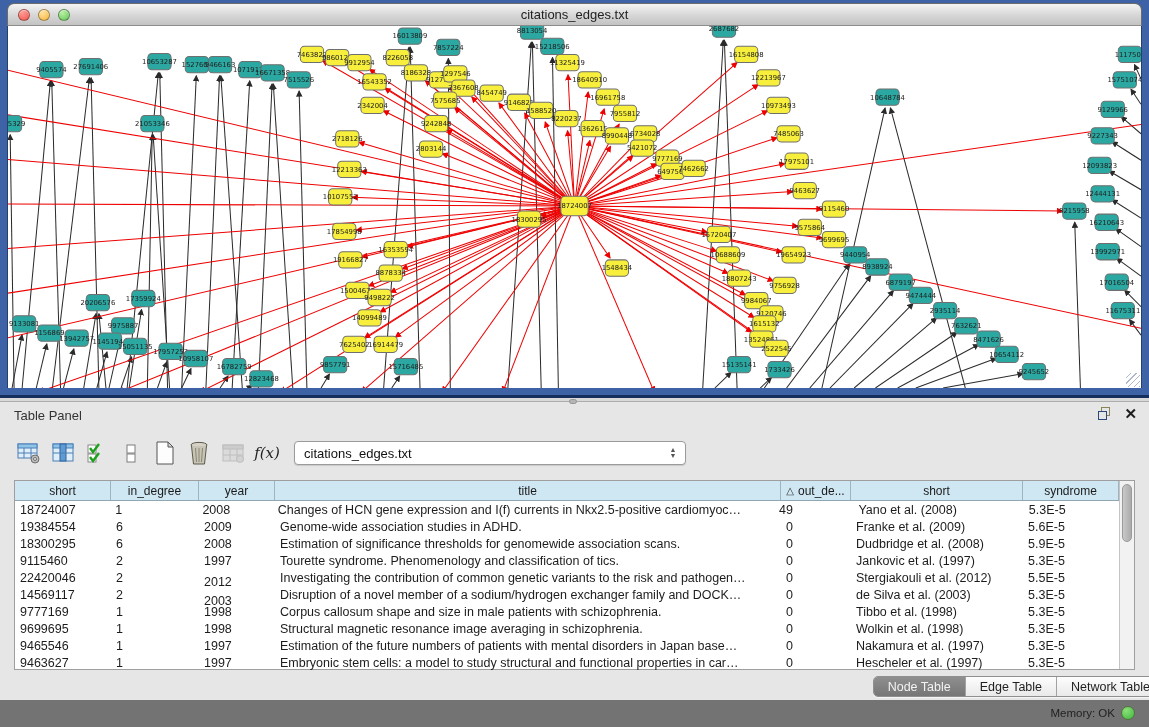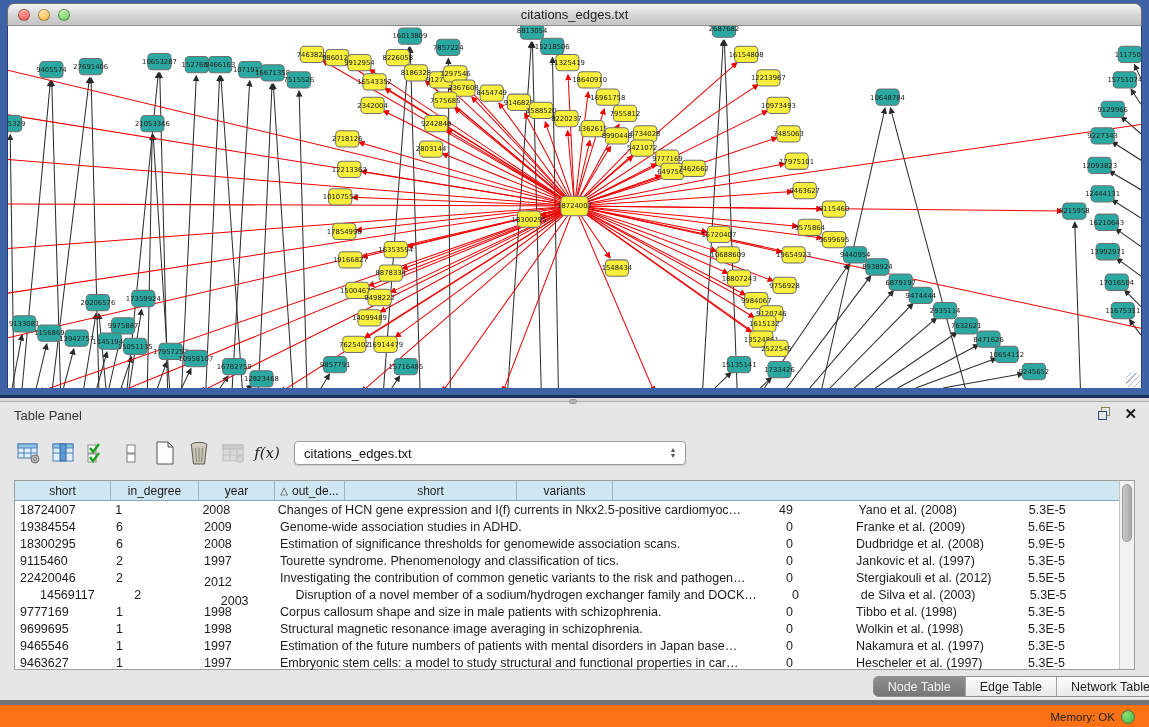--- a/index.html
+++ b/index.html
@@ -66,21 +66,21 @@
   #seg-tabs { position:absolute; left:16px; top:274px; width:1149px; display:flex; justify-content:flex-end; }
   .seg { height:21px; display:flex; border:1px solid #8f8f8f; border-radius:5px; overflow:hidden;
     box-shadow:0 1px 1px rgba(255,255,255,.7); }
   .seg-item { padding:0 14px; display:flex; align-items:center; font-size:12.5px; color:#1f1f1f;
     background:linear-gradient(#fdfdfd,#e9e9e9); border-left:1px solid #a2a2a2; }
   .seg-item:first-child { border-left:none; }
   .seg-item.sel { background:linear-gradient(#8f8f8f,#767676); color:#f3f3f3; }
 
   
   #status-bar { position:absolute; left:0; top:700px; width:1149px; height:27px;
-    background:#f97316; border-top:5px solid #737373; }
+    background:#737373; border-top:1px solid #737373; }
   #memory { position:absolute; right:14px; top:5px; display:flex; align-items:center; gap:6px; }
   #memory-label { font-size:11.5px; color:#222; }
   #memory-dot { width:14px; height:14px; border-radius:50%; border:1px solid #57703f;
     background:radial-gradient(circle at 35% 30%, #8ce07a, #3cb83c); }
 </style>
 </head>
 <body>
 
 <div id="stage">
 
@@ -801,29 +801,32 @@
         <div id="grid-header">
             <div class="hcell" style="width: 96px;">
               <span>short</span>
             </div>
             <div class="hcell" style="width: 88px;">
               <span>in_degree</span>
             </div>
             <div class="hcell" style="width: 76px;">
               <span>year</span>
             </div>
+            <div class="hcell" style="width: 506px;">
+              <span>title</span>
+            </div>
             <div class="hcell" style="width: 70px;">
               <span class="sort">△</span>
               <span>out_de...</span>
             </div>
             <div class="hcell" style="width: 172px;">
               <span>short</span>
             </div>
             <div class="hcell" style="width: 96px;">
-              <span>variants</span>
+              <span>syndrome</span>
             </div>
           </div>
         <div id="grid-body">
             <div class="grow">
               <div class="gcell" style="width: 96px;">18724007</div>
               <div class="gcell" style="width: 88px;">1</div>
               <div class="gcell" style="width: 76px;">2008</div>
               <div class="gcell" style="width: 506px;">Changes of HCN gene expression and I(f) currents in Nkx2.5-positive cardiomyoc…</div>
               <div class="gcell" style="width: 70px;">49</div>
               <div class="gcell" style="width: 172px; margin-left: 10px;">Yano et al. (2008)</div>
@@ -859,21 +862,21 @@
             <div class="grow">
               <div class="gcell" style="width: 96px;">22420046</div>
               <div class="gcell" style="width: 88px;">2</div>
               <div class="gcell" style="width: 76px; margin-top: 8px;">2012</div>
               <div class="gcell" style="width: 506px;">Investigating the contribution of common genetic variants to the risk and pathogen…</div>
               <div class="gcell" style="width: 70px;">0</div>
               <div class="gcell" style="width: 172px;">Stergiakouli et al. (2012)</div>
               <div class="gcell" style="width: 96px;">5.5E-5</div>
             </div>
             <div class="grow">
-              <div class="gcell" style="width: 96px; margin-left: 20px;">14569117</div>
+              <div class="gcell" style="width: 96px;">14569117</div>
               <div class="gcell" style="width: 88px;">2</div>
               <div class="gcell" style="width: 76px; margin-top: 12px;">2003</div>
               <div class="gcell" style="width: 506px;">Disruption of a novel member of a sodium/hydrogen exchanger family and DOCK…</div>
               <div class="gcell" style="width: 70px;">0</div>
               <div class="gcell" style="width: 172px;">de Silva et al. (2003)</div>
               <div class="gcell" style="width: 96px;">5.3E-5</div>
             </div>
             <div class="grow">
               <div class="gcell" style="width: 96px;">9777169</div>
               <div class="gcell" style="width: 88px;">1</div>

